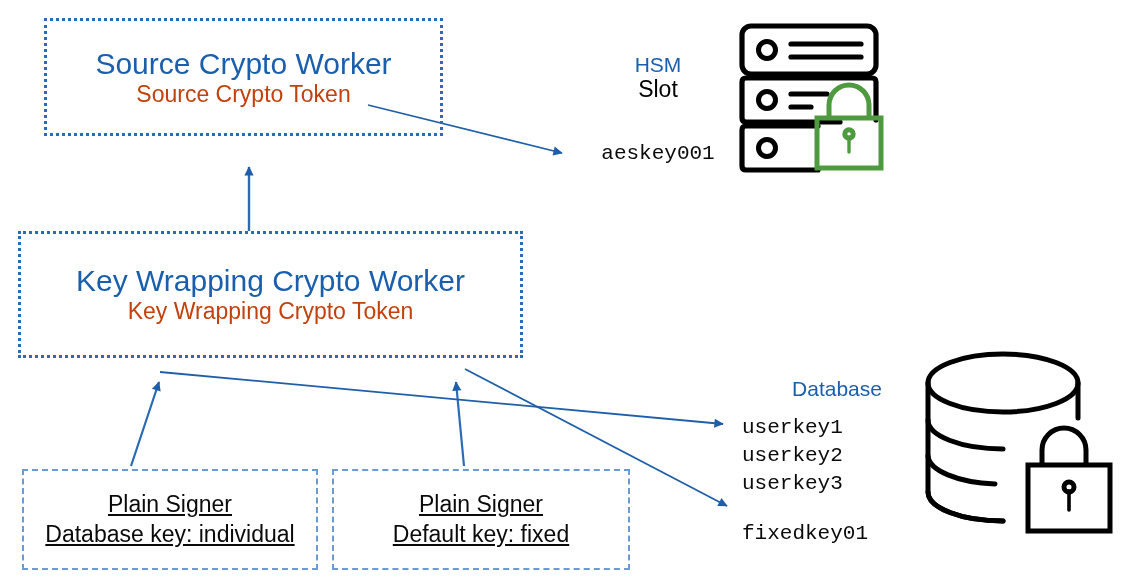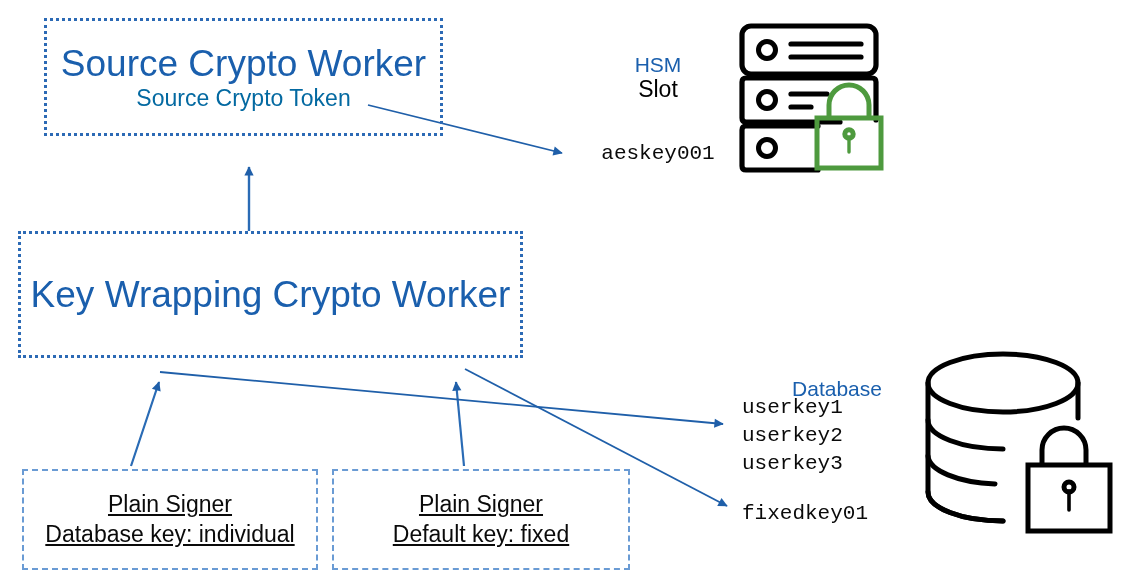--- a/index.html
+++ b/index.html
@@ -30,26 +30,26 @@
     justify-content: center;
   }
   .box-dotted {
     border: 3px dotted #2C6AB5;
   }
   .box-dashed {
     border: 2px dashed #6A9BD4;
   }
   .title-blue {
     color: #1A5FAD;
-    font-size: 37px;
+    font-size: 30px;
     line-height: 1.12;
     white-space: nowrap;
   }
   .sub-black {
-    color: #0369a1;
+    color: #c2410c;
     font-size: 23px;
     line-height: 1.15;
     white-space: nowrap;
   }
   .signer-line {
     color: #0A0A0A;
     font-size: 23px;
     line-height: 1.28;
     white-space: nowrap;
     text-decoration: underline;
@@ -72,20 +72,21 @@
   .mono {
     font-family: Liberation Mono, monospace;
     color: #0A0A0A;
     font-size: 21px;
     line-height: 1.33;
     white-space: nowrap;
   }
   .keylist {
     position: absolute;
     text-align: right;
+    margin-top: 20px;
   }
 </style>
 </head>
 <body>
 
 <svg id="canvas" viewBox="0 0 1126 588" xmlns="http://www.w3.org/2000/svg">
   <defs>
     <marker id="ah" markerWidth="11" markerHeight="11" refX="9.2" refY="5.2" orient="auto" markerUnits="userSpaceOnUse">
       <path d="M0.6,0.6 L10,5.2 L0.6,9.8 Z" fill="#1F5FA9"></path>
     </marker>
@@ -154,20 +155,21 @@
   </g>
 </svg>
 
 <div class="node-box box-dotted" style="left:44px; top:18px; width:399px; height:118px;">
   <div class="title-blue">Source Crypto Worker</div>
   <div class="sub-black">Source Crypto Token</div>
 </div>
 
 <div class="node-box box-dotted" style="left:18px; top:231px; width:505px; height:127px;">
   <div class="title-blue">Key Wrapping Crypto Worker</div>
+  <div class="sub-black">Key Wrapping Crypto Token</div>
 </div>
 
 <div class="node-box box-dashed" style="left:22px; top:469px; width:296px; height:101px;">
   <div class="signer-line">Plain Signer</div>
   <div class="signer-line">Database key: individual</div>
 </div>
 
 <div class="node-box box-dashed" style="left:332px; top:469px; width:298px; height:101px;">
   <div class="signer-line">Plain Signer</div>
   <div class="signer-line">Default key: fixed</div>

